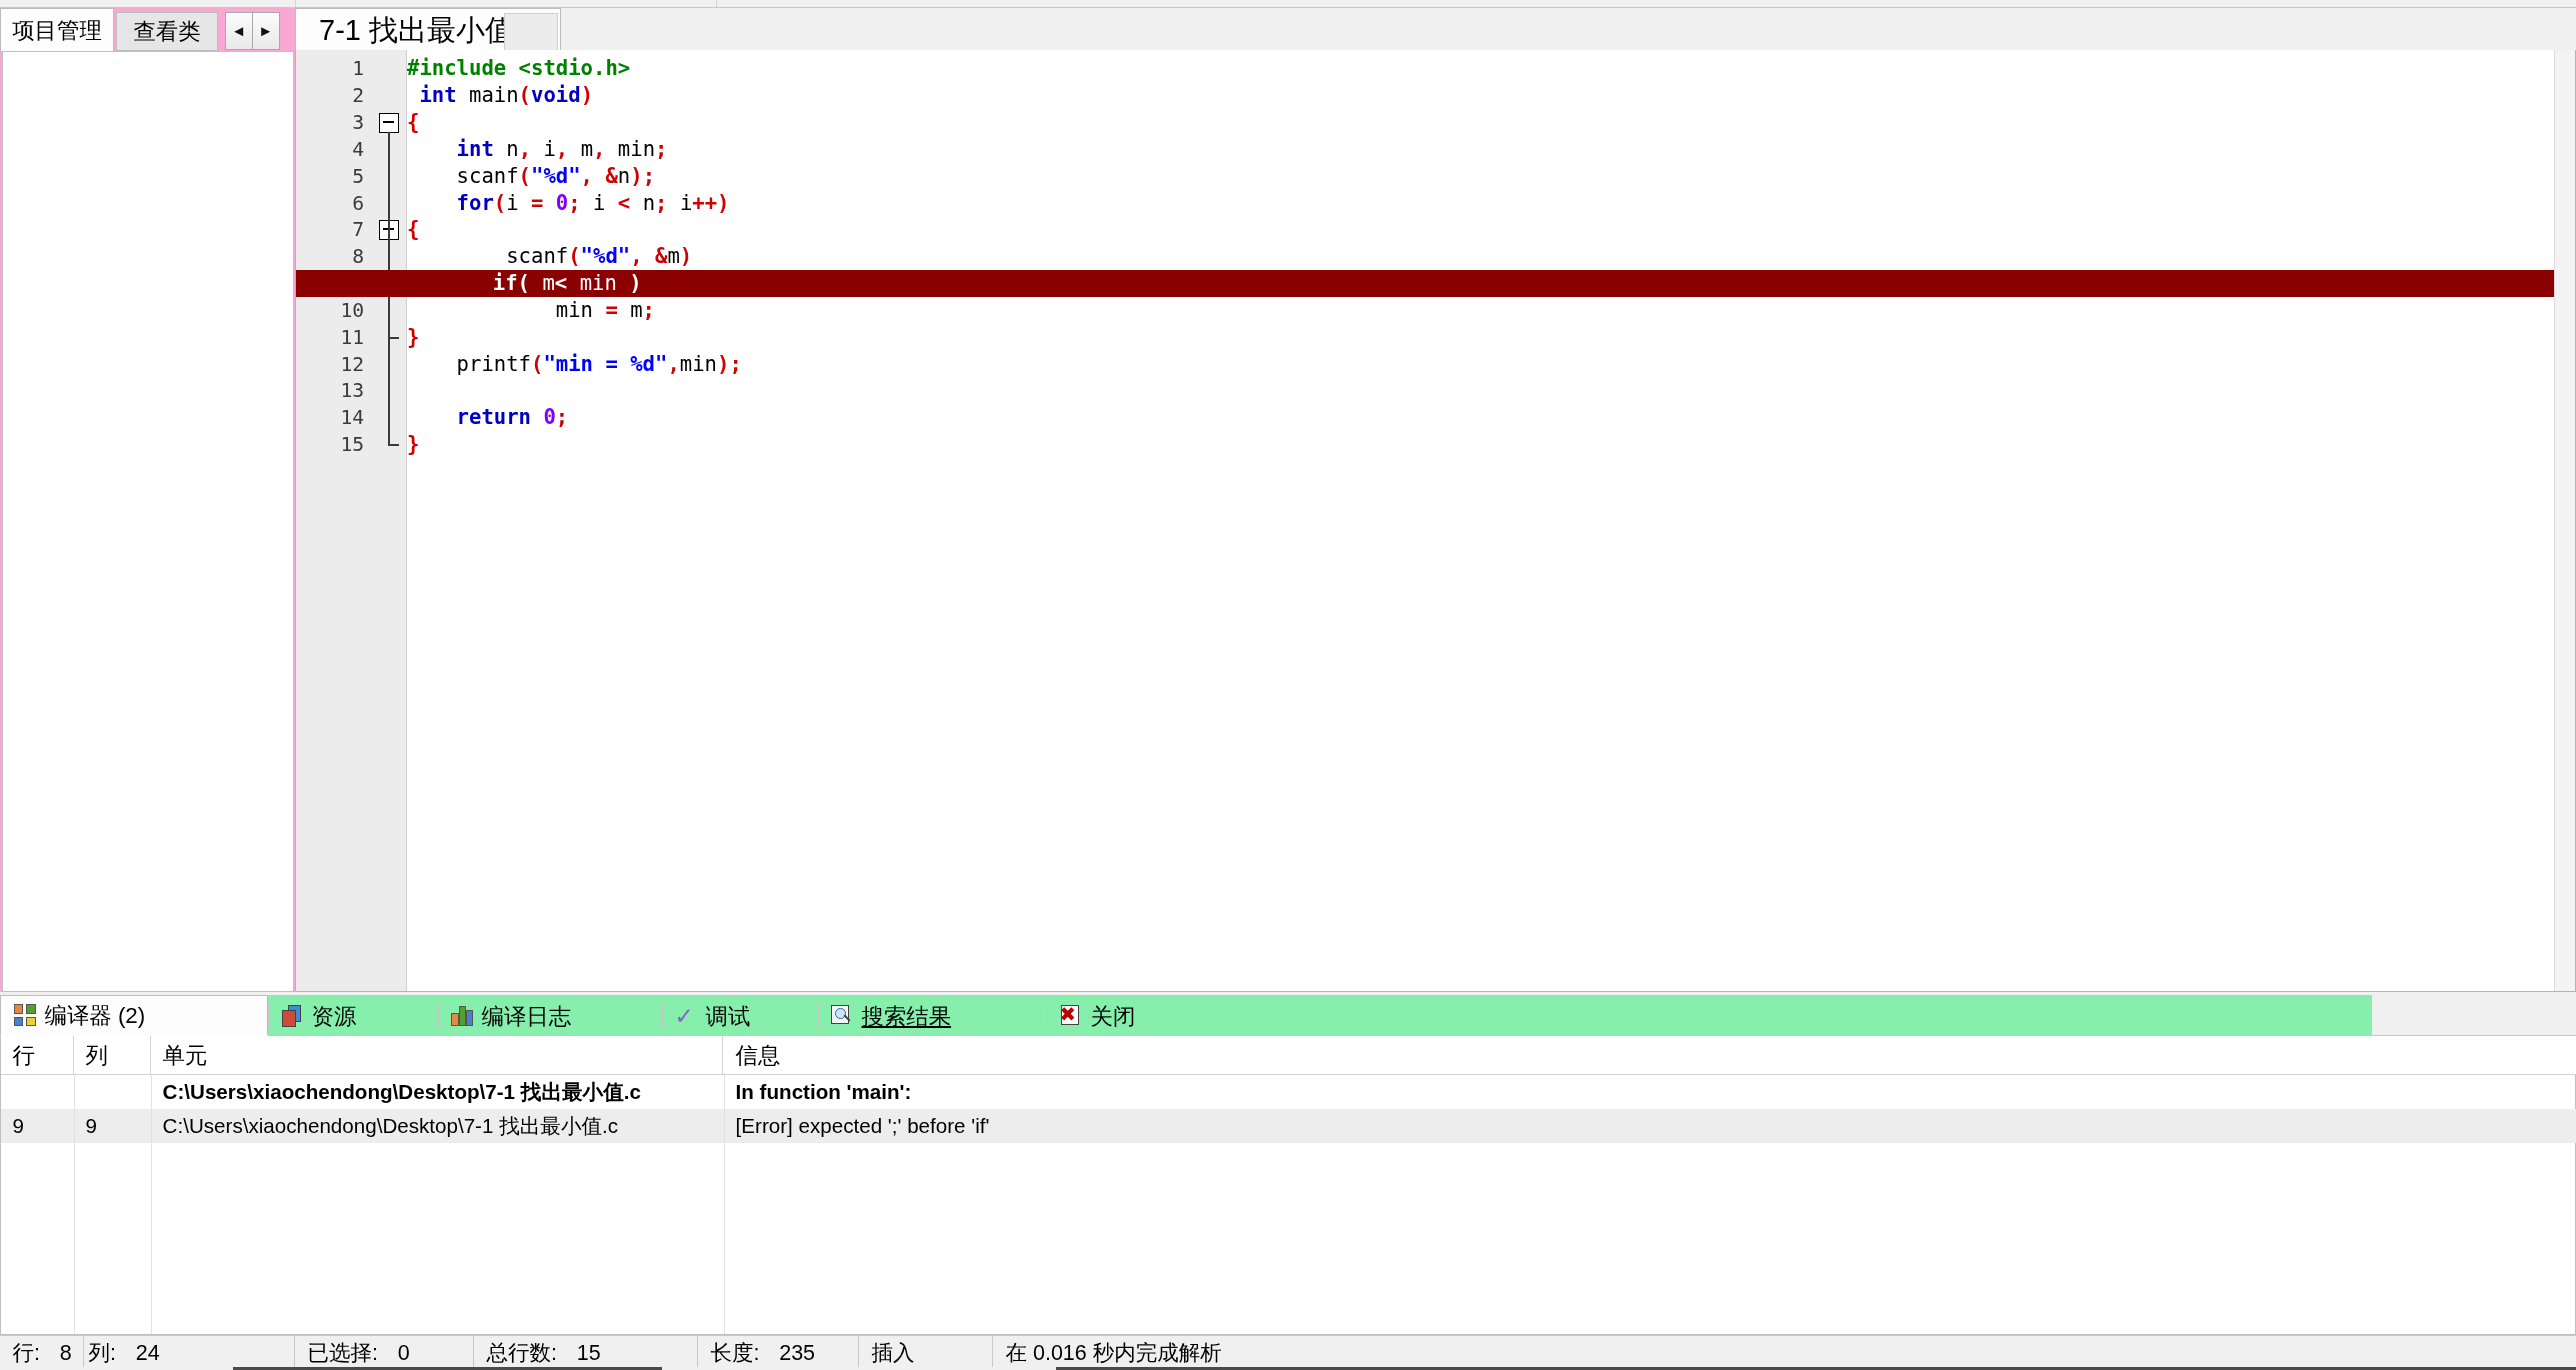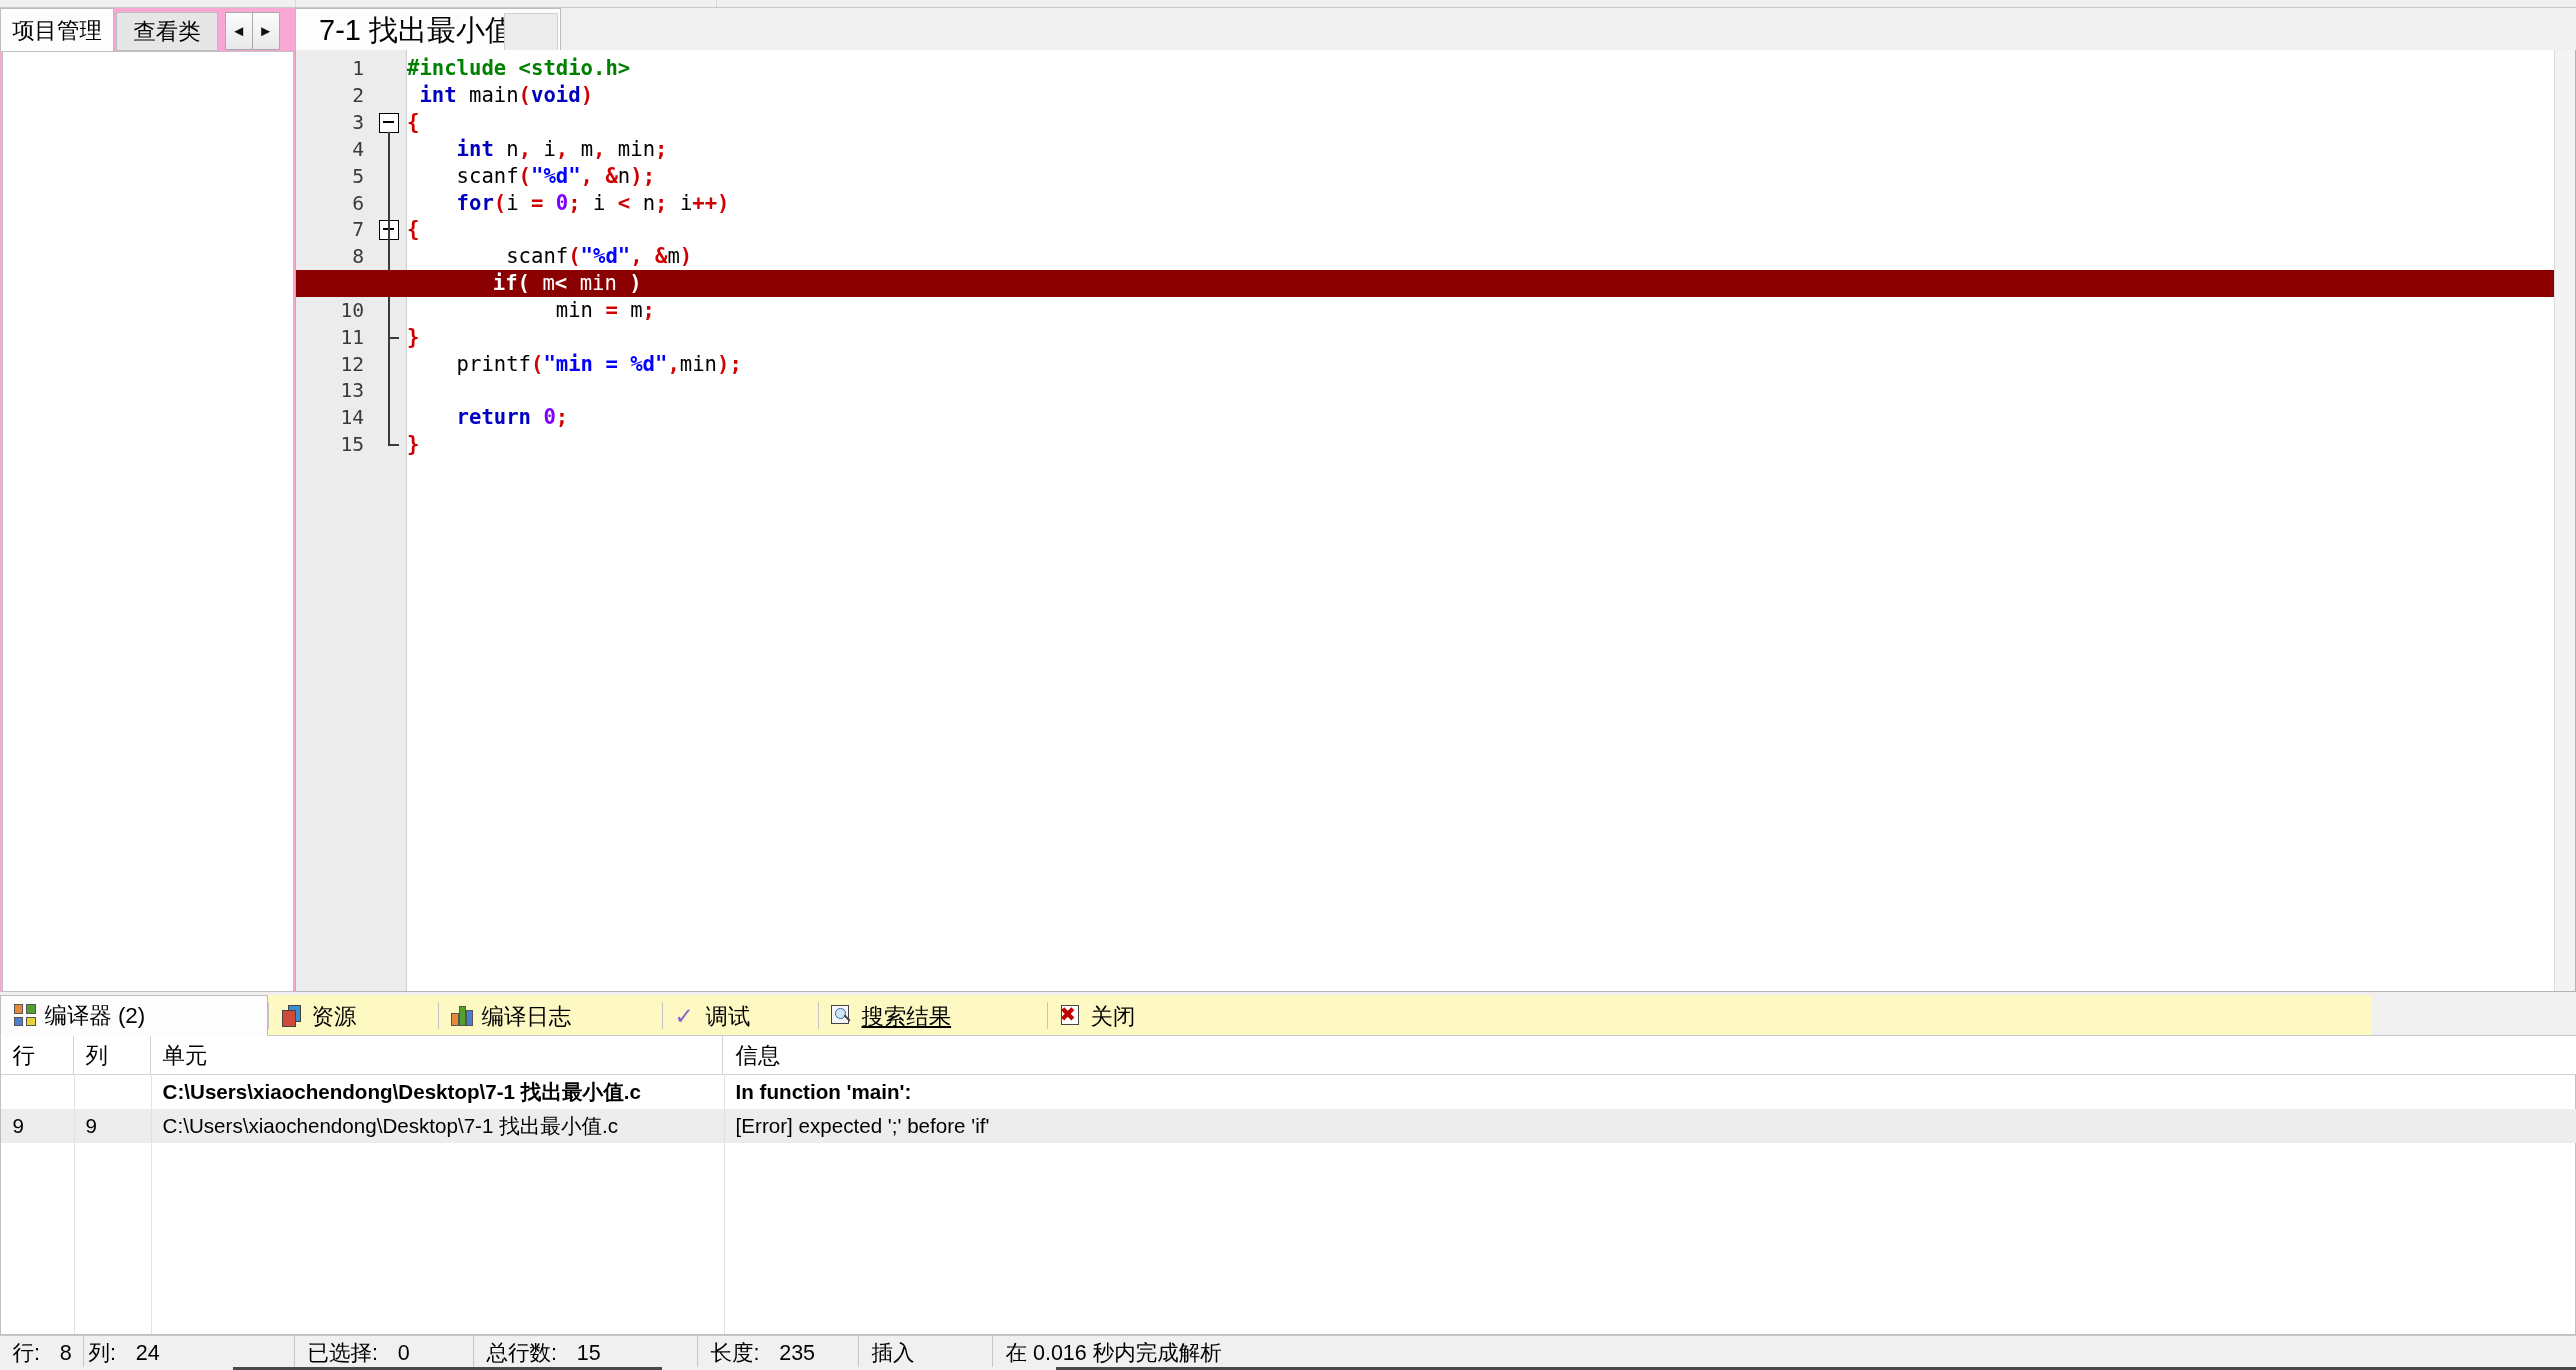--- a/index.html
+++ b/index.html
@@ -77,21 +77,21 @@
     box-sizing:border-box;}
   .foldbox:after{content:"";position:absolute;left:2.7px;top:7.2px;width:10.7px;height:1.8px;background:#000;}
   .foldline{position:absolute;left:14.3px;width:1.8px;background:#3a3a3a;}
   .foldend{position:absolute;width:12.5px;height:1.8px;background:#3a3a3a;left:14.3px;}
 
   
   .vscroll{position:absolute;right:0;top:0;width:20.6px;height:942px;background:#f3f3f3;
     border-left:0.9px solid #dcdcdc;box-sizing:border-box;}
 
   
-  .bottom{position:absolute;left:0;top:995px;width:2372px;height:376px;background:#fef9c3;}
+  .bottom{position:absolute;left:0;top:995px;width:2372px;height:376px;background:#86efac;}
   .btabs{position:absolute;left:0;top:0;height:41px;width:2576px;border-bottom:0.9px solid #c8c8c8;
     box-sizing:border-box;}
   .btab{position:absolute;top:1.8px;height:39px;display:flex;align-items:center;gap:8px;
     padding:0 12.5px;font-size:22.4px;color:#000;box-sizing:border-box;}
   .btab.active{background:#fdfdfd;border:0.9px solid #bcbcbc;border-bottom:0.9px solid #fdfdfd;top:0;height:41px;}
   .btab-sep{position:absolute;top:7.2px;width:0.9px;height:27px;background:#c4c4c4;}
 
   
   .ic{width:23px;height:23px;position:relative;flex:0 0 auto;}
   .ic-grid i{position:absolute;width:9.8px;height:9.8px;border:0.9px solid #555;box-sizing:border-box;}

